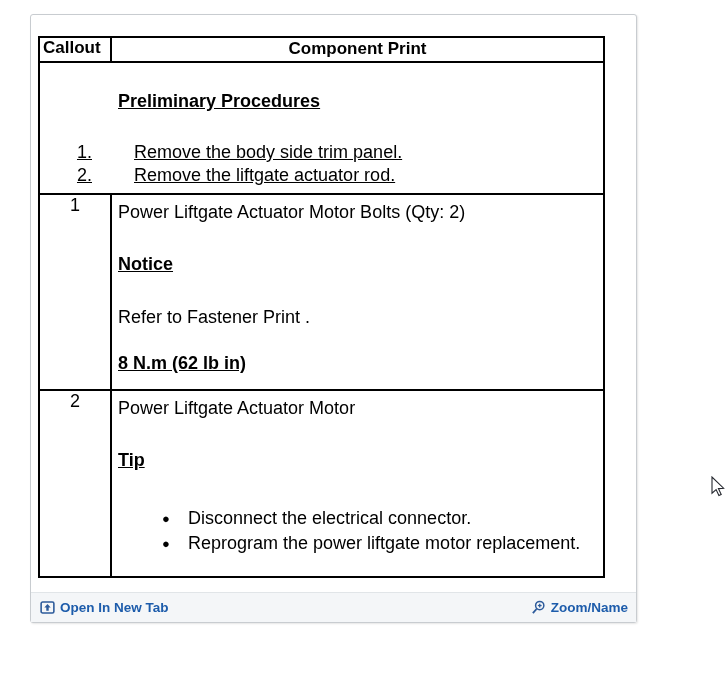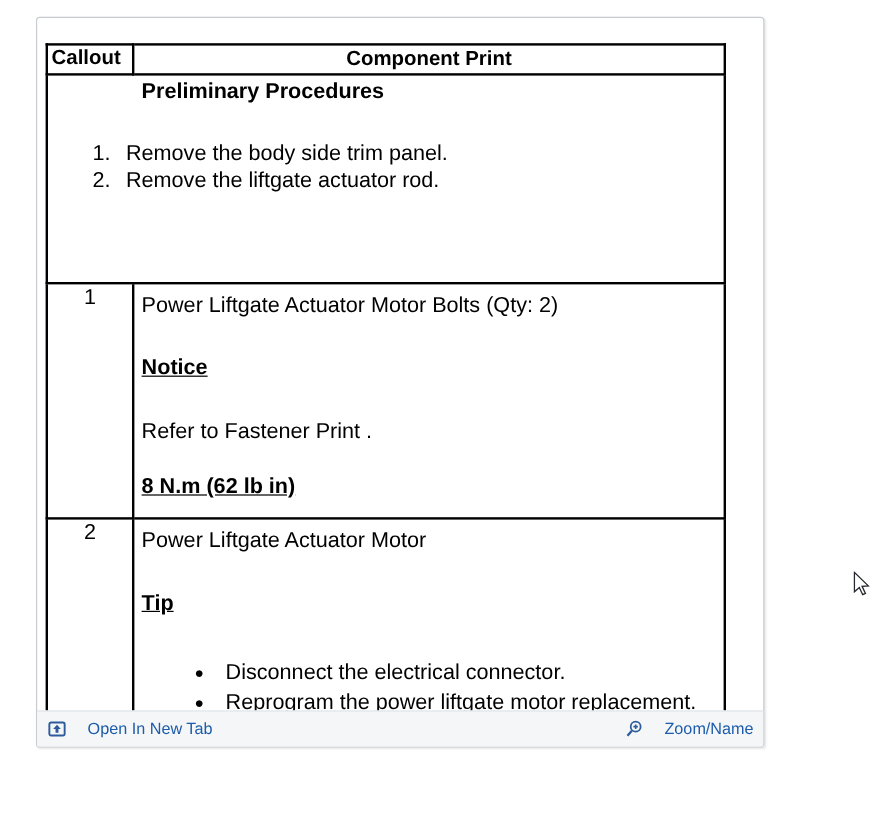--- a/index.html
+++ b/index.html
@@ -41,32 +41,33 @@
     vertical-align: middle;
   }
   th.col-component {
     font-size: 17px;
     font-weight: bold;
     text-align: center;
     padding: 1px 2px 2px 2px;
     vertical-align: middle;
   }
   td.prelim-cell {
-    height: 174px;
-    padding: 3px 6px 6px 6px;
+    height: 126px;
+    padding: 28px 6px 6px 6px;
+    text-decoration: underline;
   }
   .prelim-title {
     font-weight: bold;
     margin-left: 72px;
     line-height: 20px;
   }
   .prelim-steps { margin-top: 30px; }
   .step-row { display: flex; line-height: 23px; }
   .step-num { width: 46px; text-align: right; flex: 0 0 auto; }
-  .step-text { margin-left: 13px; }
+  .step-text { margin-left: 42px; }
   td.callout-cell {
     text-align: center;
     vertical-align: middle;
     font-size: 18px;
   }
   td.content-cell {
     padding: 7px 5px 16px 6px;
   }
   tr.row-1 td { height: 181px; }
   tr.row-2 td { height: 187px; }
@@ -92,25 +93,26 @@
     background: #f4f6f8;
     border-top: 1px solid #e1e5e8;
     display: flex;
     align-items: center;
     justify-content: space-between;
     padding: 0 8px 0 9px;
   }
   .footer-link {
     display: inline-flex;
     align-items: center;
-    gap: 18px;
+    gap: 5px;
     color: #1d5cab;
     font-size: 13.5px;
     text-decoration: none;
     cursor: pointer;
+    font-weight: bold;
   }
   .footer-link svg { display: block; }
   .mouse-cursor {
     position: absolute;
     left: 711px; top: 476px;
     pointer-events: none;
   }
 </style>
 </head>
 <body>

